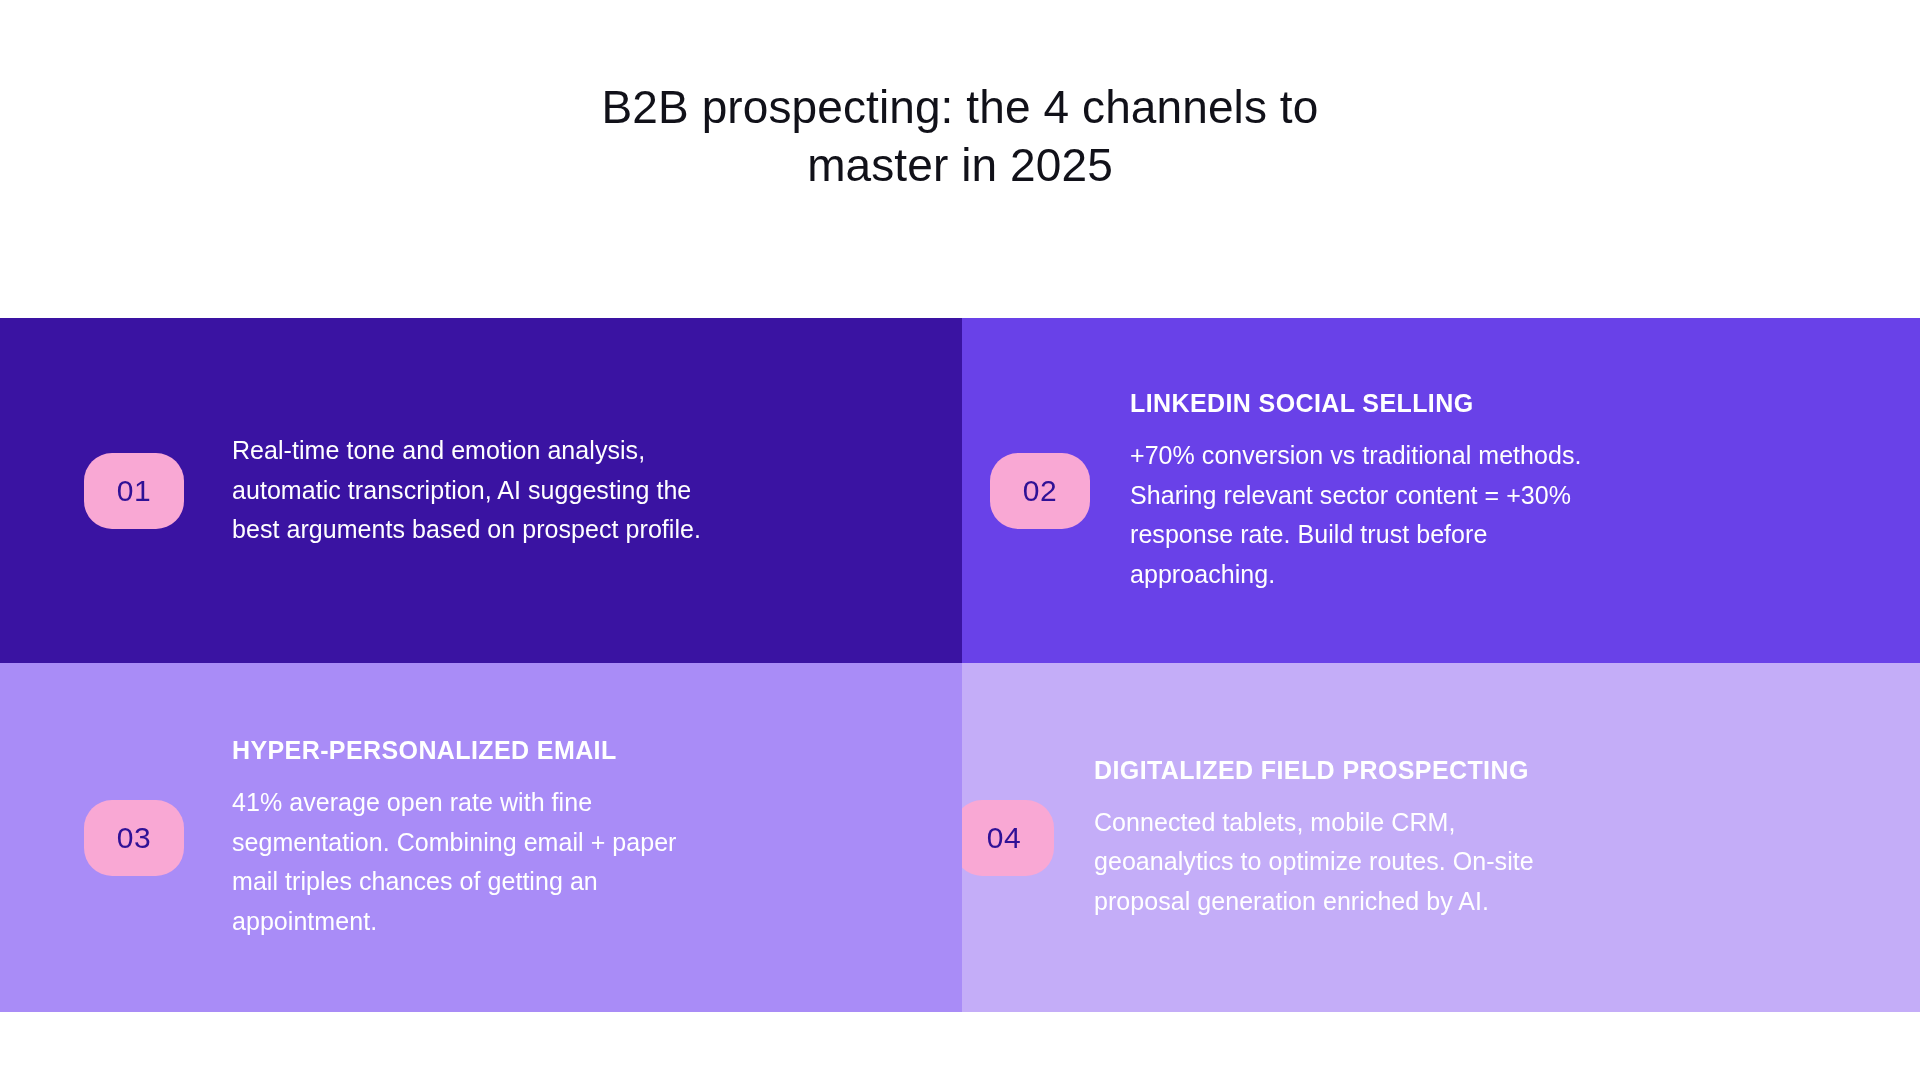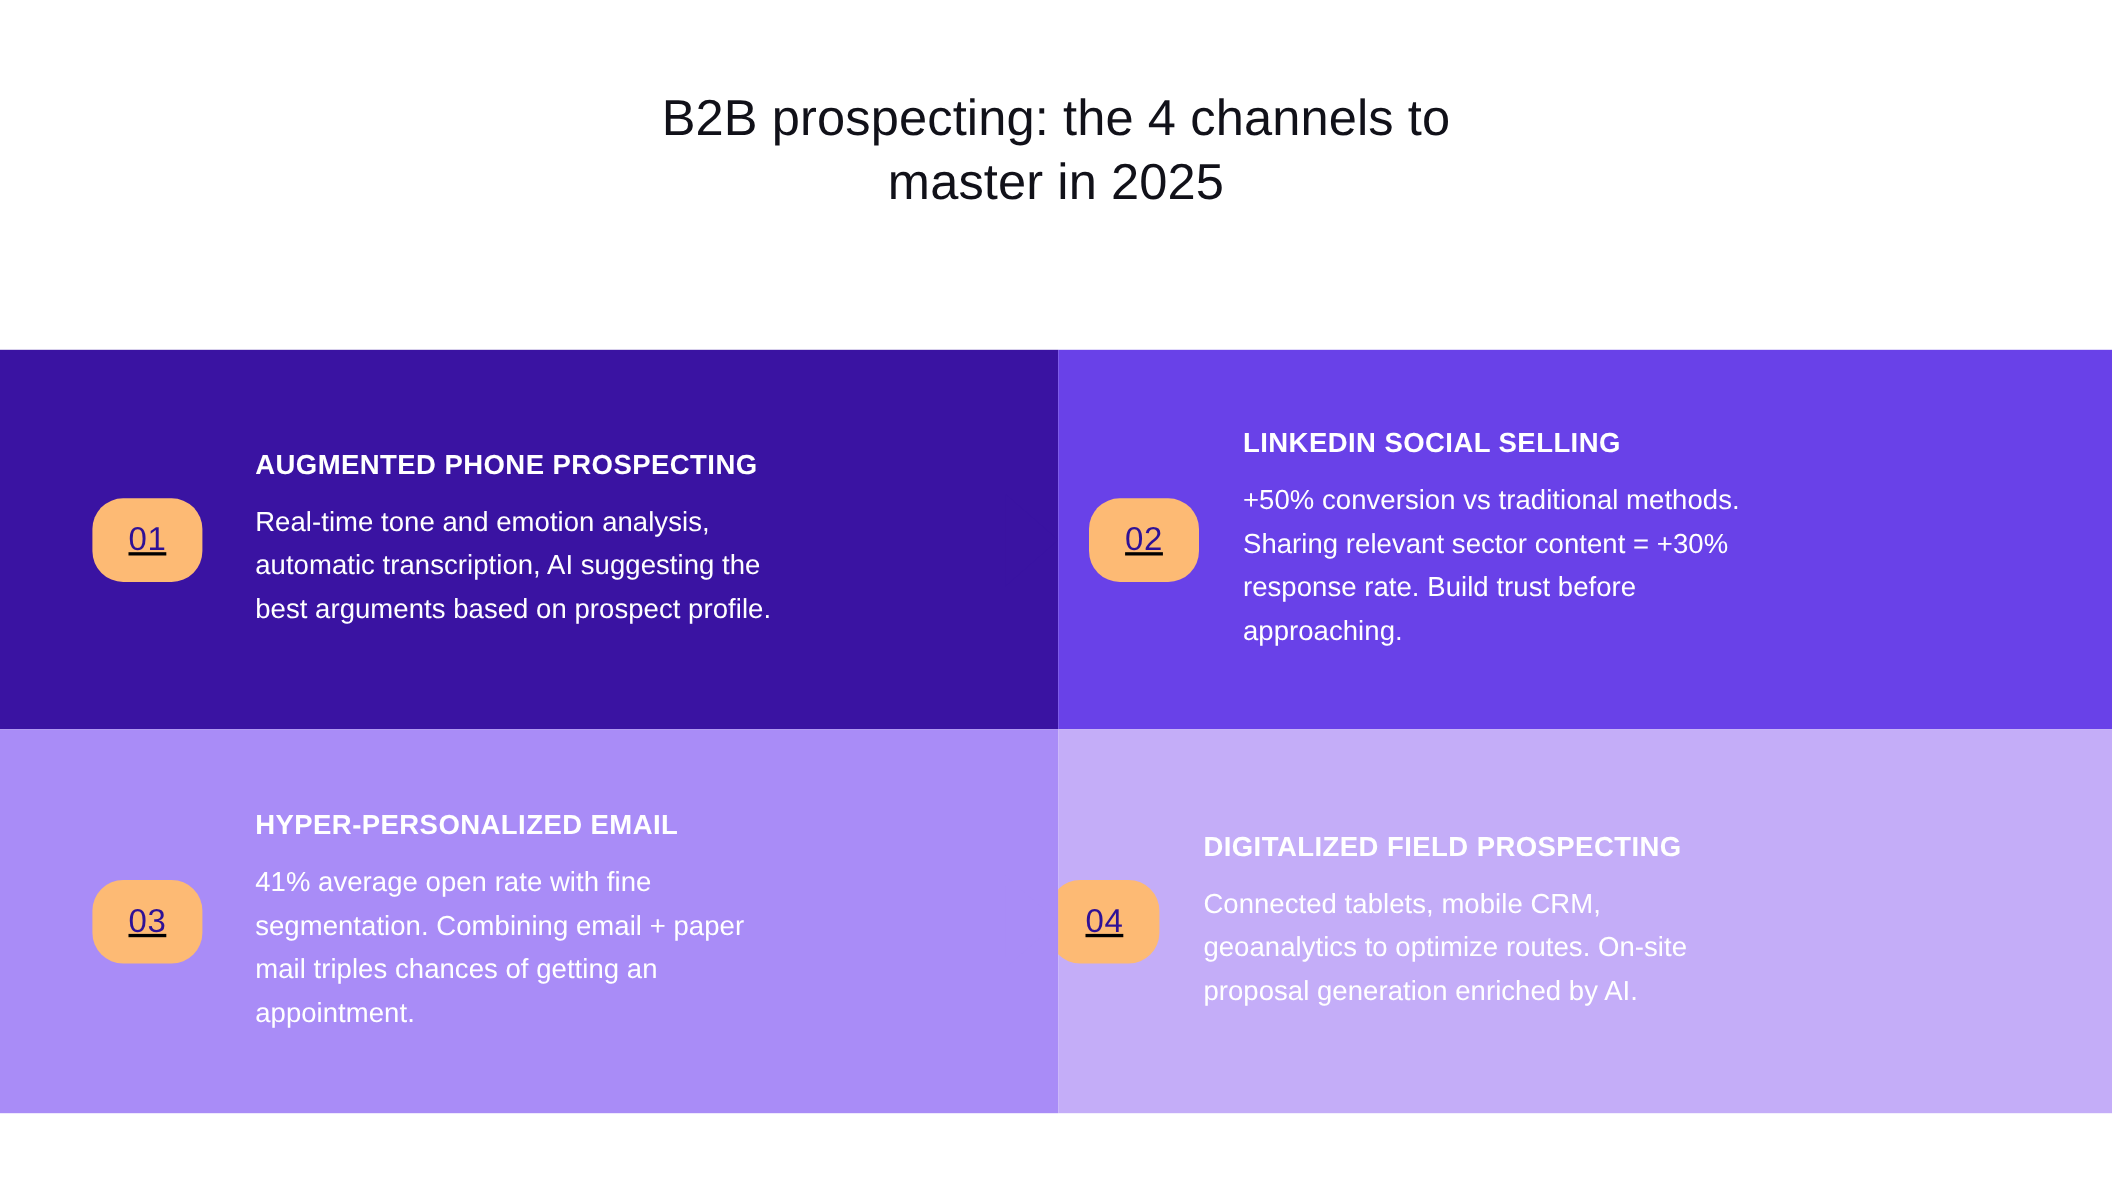--- a/index.html
+++ b/index.html
@@ -57,27 +57,26 @@
     justify-content:flex-end;
     align-items:center;
     padding-right:48px;
   }
   .p2 .badge-col, .p4 .badge-col { width:100px; flex:0 0 100px; padding-right:40px; justify-content:flex-end;}
   .p2 .badge-col { margin-left:68px; }
   .p4 .badge-col { margin-left:32px; }
 
   .badge {
     width:100px; height:76px;
-    background:#fdba74;
+    background:#f9a8d4;
     border-radius:28px;
     display:flex;
     align-items:center;
     justify-content:center;
     flex:0 0 auto;
-    text-decoration:underline;
   }
   .badge-num {
     font-size:30px;
     font-weight:400;
     color:#2f1196;
     letter-spacing:0.5px;
     line-height:1;
   }
 
   .text-col {
@@ -129,42 +128,41 @@
   <div class="grid">
 
     <div class="panel p1" style="background: rgb(58, 19, 162);">
       <div class="panel-inner">
         <div class="badge-col">
           <div class="badge">
             <span class="badge-num">01</span>
           </div>
         </div>
         <div class="text-col">
-          <div class="card-title">AUGMENTED PHONE PROSPECTING</div>
           <div class="card-body">Real-time tone and emotion analysis, automatic transcription, AI suggesting the best arguments based on prospect profile.</div>
         </div>
       </div>
 
       <div class="notch notch-1">
         <svg viewBox="0 0 48 84" preserveAspectRatio="none" aria-hidden="true">
           <polygon points="0,0 0,84 48,42" fill="#3A13A2"></polygon>
         </svg>
       </div>
     </div>
 
     <div class="panel p2" style="background: rgb(105, 65, 232);">
       <div class="panel-inner">
         <div class="badge-col">
           <div class="badge">
             <span class="badge-num">02</span>
           </div>
         </div>
         <div class="text-col">
           <div class="card-title">LINKEDIN SOCIAL SELLING</div>
-          <div class="card-body">+50% conversion vs traditional methods. Sharing relevant sector content = +30% response rate. Build trust before approaching.</div>
+          <div class="card-body">+70% conversion vs traditional methods. Sharing relevant sector content = +30% response rate. Build trust before approaching.</div>
         </div>
       </div>
     </div>
 
     <div class="panel p3" style="background: rgb(169, 140, 247);">
       <div class="panel-inner">
         <div class="badge-col">
           <div class="badge">
             <span class="badge-num">03</span>
           </div>

